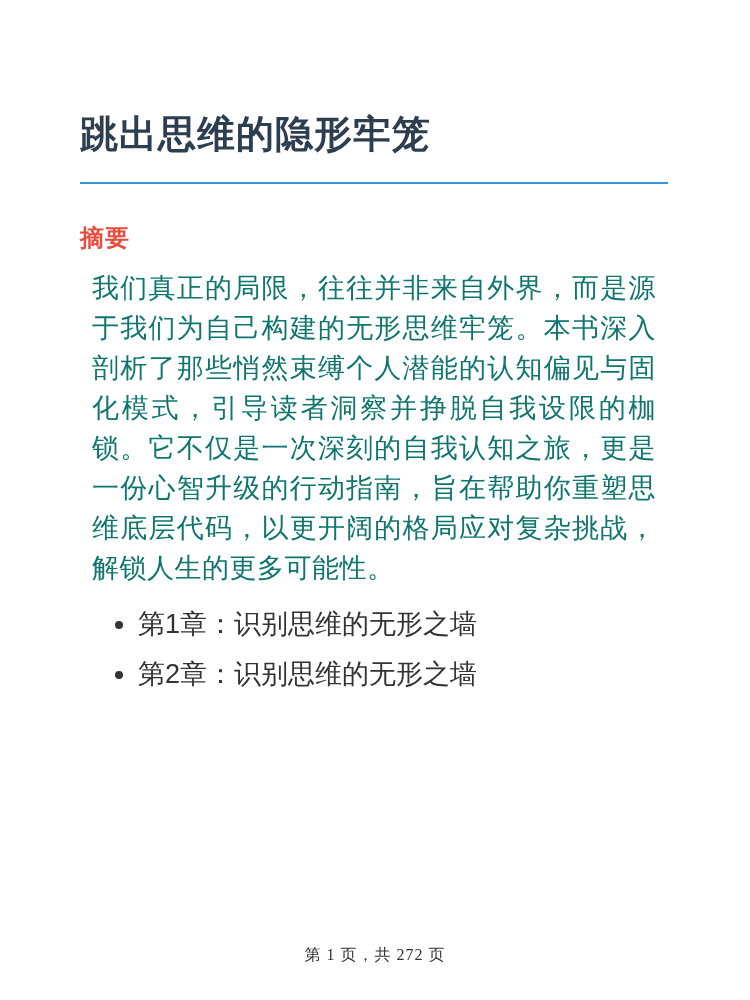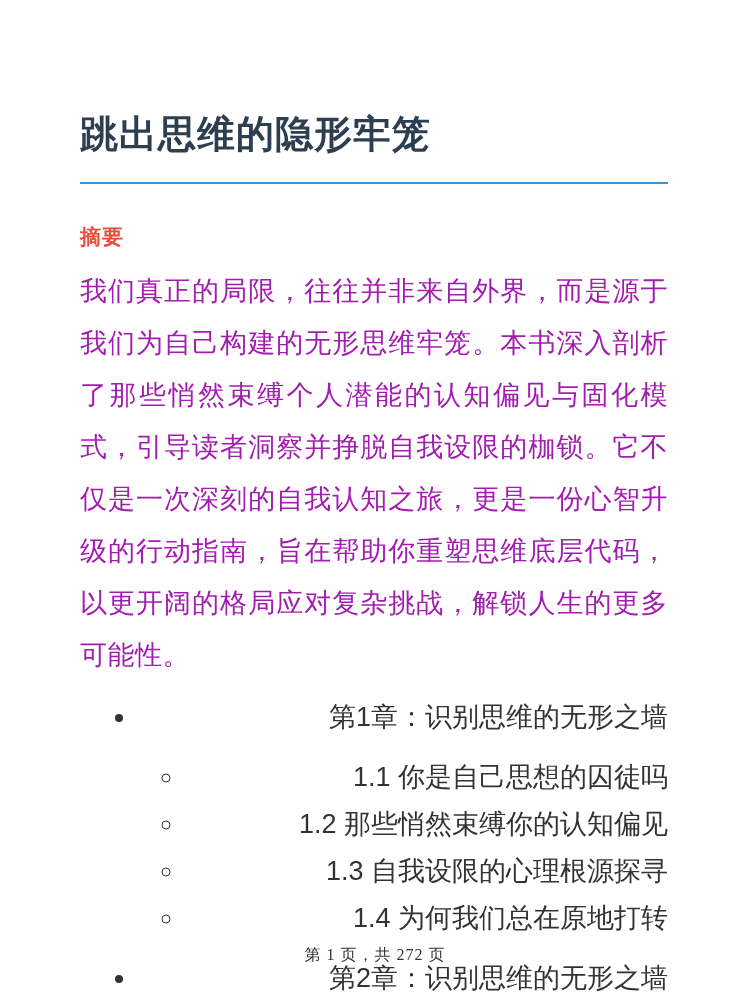--- a/index.html
+++ b/index.html
@@ -30,46 +30,45 @@
     color: #2c3e50;
     letter-spacing: 1px;
   }
   .title-rule {
     height: 0;
     border: none;
     border-bottom: 2px solid #3498db;
     margin: 24px 0 0 0;
   }
   .section-heading {
-    font-size: 21px;
+    font-size: 24px;
     font-weight: bold;
     color: #e74c3c;
     line-height: 1.2;
     margin: 40px 0 16px 0;
     letter-spacing: 1px;
   }
   .summary-text {
-    margin: 0;
+    margin: 12px;
     font-size: 27px;
-    line-height: 52px;
-    color: #a21caf;
+    line-height: 40px;
+    color: #0f766e;
     text-align: justify;
     letter-spacing: 0.5px;
   }
   .toc-list {
     margin: 16px 0 0 0;
     padding: 0 0 0 58px;
     font-size: 27px;
     line-height: 40px;
     color: #333333;
     list-style-type: disc;
   }
   .toc-list > li {
     margin-bottom: 10px;
-    text-align: right;
   }
   .toc-sublist {
     list-style-type: circle;
     margin: 20px 0 20px 0;
     padding: 0 0 0 47px;
   }
   .toc-sublist > li {
     margin-bottom: 7px;
   }
   .page-footer {
@@ -94,34 +93,20 @@
   <div class="title-rule"></div>
 
   <h2 class="section-heading">摘要</h2>
 
   <p class="summary-text">我们真正的局限，往往并非来自外界，而是源于我们为自己构建的无形思维牢笼。本书深入剖析了那些悄然束缚个人潜能的认知偏见与固化模式，引导读者洞察并挣脱自我设限的枷锁。它不仅是一次深刻的自我认知之旅，更是一份心智升级的行动指南，旨在帮助你重塑思维底层代码，以更开阔的格局应对复杂挑战，解锁人生的更多可能性。</p>
 
 
   <ul class="toc-list">
     <li>
       <span>第1章：识别思维的无形之墙</span>
-      <ul class="toc-sublist">
-        <li>
-          <span>1.1 你是自己思想的囚徒吗</span>
-        </li>
-        <li>
-          <span>1.2 那些悄然束缚你的认知偏见</span>
-        </li>
-        <li>
-          <span>1.3 自我设限的心理根源探寻</span>
-        </li>
-        <li>
-          <span>1.4 为何我们总在原地打转</span>
-        </li>
-      </ul>
     </li>
     <li>
       <span>第2章：识别思维的无形之墙</span>
     </li>
   </ul>
 
   <div class="page-footer">第 1 页，共 272 页</div>
 
 </div>
 

